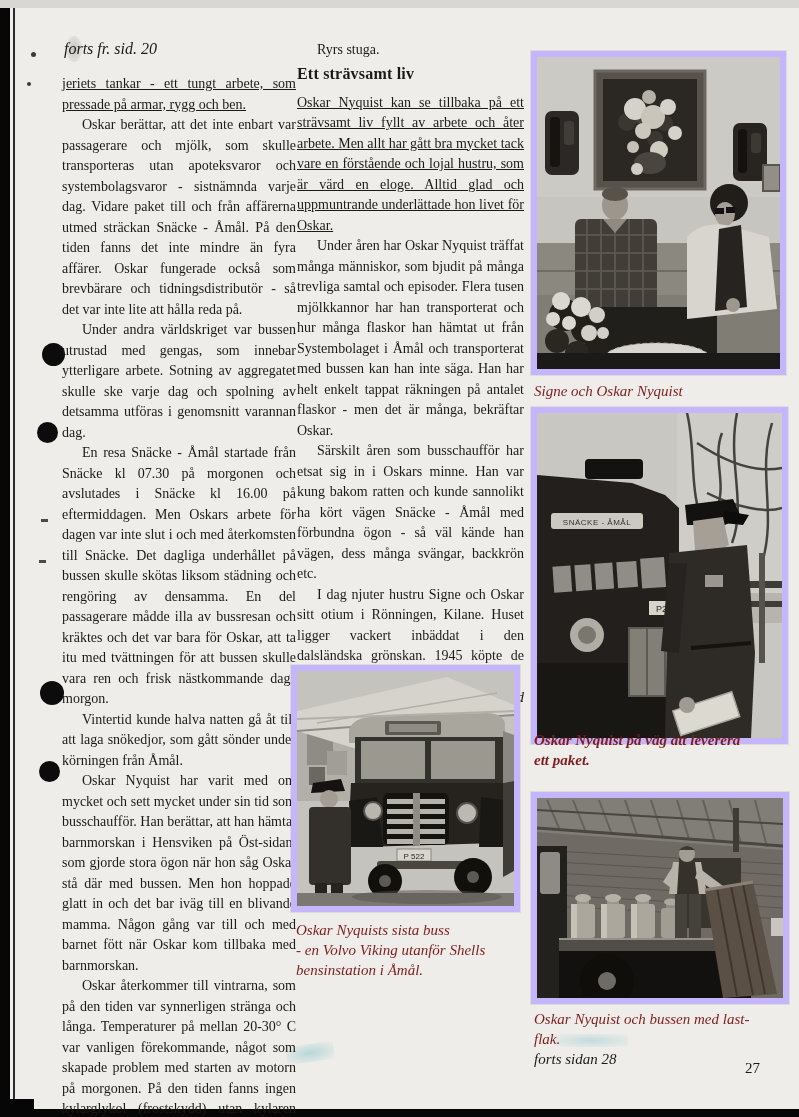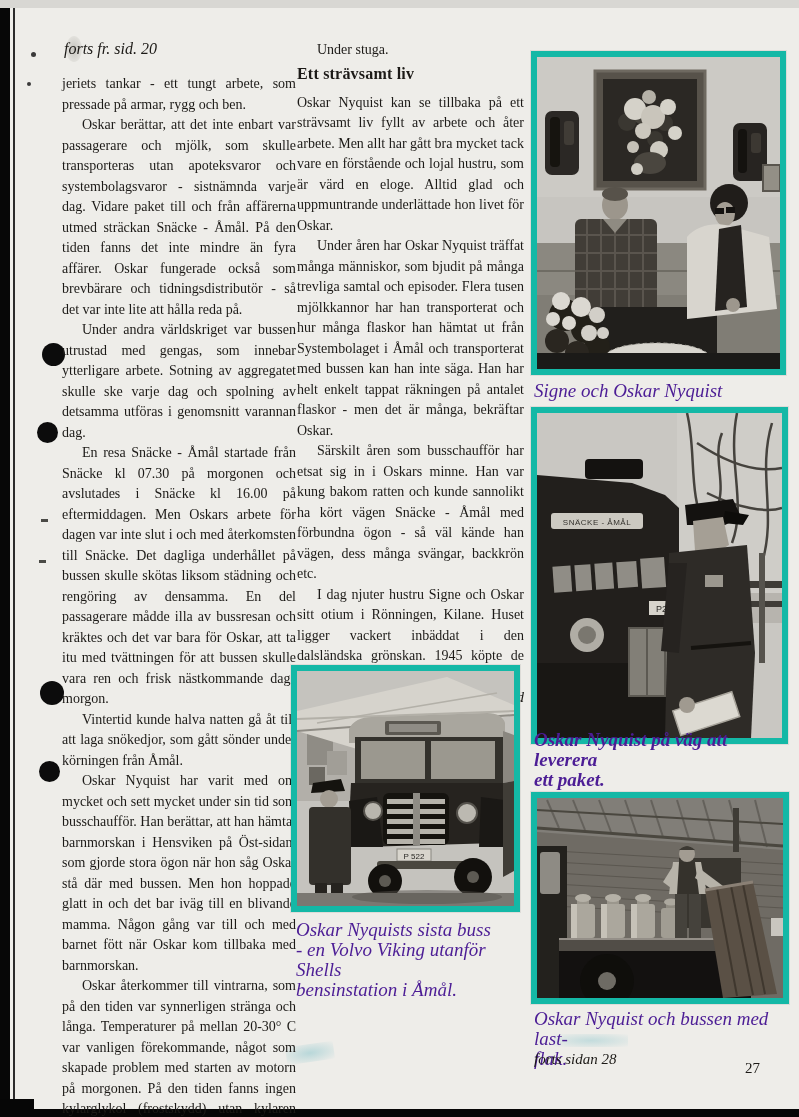--- a/index.html
+++ b/index.html
@@ -27,37 +27,37 @@
   .smudge{position:absolute;left:66px;top:28px;width:16px;height:26px;border-radius:50%;
     background:radial-gradient(ellipse,rgba(150,148,140,.45),rgba(150,148,140,0));}
   .cyan1{position:absolute;left:286px;top:1036px;width:48px;height:18px;transform:rotate(-8deg);
     background:radial-gradient(ellipse,rgba(96,180,192,.38),rgba(96,180,192,0));}
   .cyan2{position:absolute;left:554px;top:1026px;width:74px;height:13px;
     background:radial-gradient(ellipse,rgba(96,180,192,.30),rgba(96,180,192,0));}
 
   
   .col{position:absolute;text-align:justify;font-size:14px;line-height:20.5px;}
   .col p{margin:0;text-indent:20px;}
-  .col p.noindent{text-indent:0;}
+  .col p.noindent{text-indent:0;text-decoration:underline;}
   .cont-header{position:absolute;left:64px;top:32px;font-style:italic;font-size:16px;width:220px;}
   #left-col{left:62px;top:66px;width:234px;}
   #mid-col{left:297px;top:32px;width:227px;}
   .lead-frag{margin:0 0 13px 0;text-indent:0;}
   .headline{font-size:16px;font-weight:bold;margin:0 0 6px 0;line-height:26px;letter-spacing:.2px;}
   .byline{margin-top:14px;text-align:right;font-style:italic;font-size:15px;text-indent:0;}
 
   
-  .photo{position:absolute;background:#14b8a6;padding:6px;line-height:0;
+  .photo{position:absolute;background:#c4b5fd;padding:6px;line-height:0;
     box-shadow:0 0 0 1px rgba(0,0,0,.07);}
   #photo-living{left:531px;top:43px;}
   #photo-delivery{left:531px;top:399px;}
   #photo-shell{left:291px;top:657px;}
   #photo-flatbed{left:531px;top:784px;}
-  .caption{position:absolute;font-style:italic;font-size:19px;line-height:20px;
-    white-space:pre-line;color:#4c1d95;}
+  .caption{position:absolute;font-style:italic;font-size:15px;line-height:20px;
+    white-space:pre-line;color:#7f1d1d;}
   #cap-living{left:534px;top:373px;width:252px;}
   #cap-delivery{left:534px;top:722px;width:256px;font-weight:bold;}
   #cap-shell{left:296px;top:912px;width:232px;}
   #cap-flatbed{left:534px;top:1001px;width:256px;}
   .cont-footer{position:absolute;left:534px;top:1043px;font-style:italic;font-size:15px;}
   .page-num{position:absolute;left:745px;top:1052px;font-size:15px;}
   svg text{font-family:"Liberation Sans","DejaVu Sans",sans-serif;}
 </style>
 </head>
 <body>
@@ -86,21 +86,21 @@
     <p class="noindent">jeriets tankar - ett tungt arbete, som pressade på armar, rygg och ben.</p>
     <p>Oskar berättar, att det inte enbart var passagerare och mjölk, som skulle transporteras utan apoteksvaror och systembolagsvaror - sistnämnda varje dag. Vidare paket till och från affärerna utmed sträckan Snäcke - Åmål. På den tiden fanns det inte mindre än fyra affärer. Oskar fungerade också som brevbärare och tidningsdistributör - så det var inte lite att hålla reda på.</p>
     <p>Under andra världskriget var bussen utrustad med gengas, som innebar ytterligare arbete. Sotning av aggregatet skulle ske varje dag och spolning av detsamma utföras i genomsnitt varannan dag.</p>
     <p>En resa Snäcke - Åmål startade från Snäcke kl 07.30 på morgonen och avslutades i Snäcke kl 16.00 på eftermiddagen. Men Oskars arbete för dagen var inte slut i och med återkomsten till Snäcke. Det dagliga underhållet på bussen skulle skötas liksom städning och rengöring av densamma. En del passagerare mådde illa av bussresan och kräktes och det var bara för Oskar, att ta itu med tvättningen för att bussen skulle vara ren och frisk nästkommande dags morgon.</p>
     <p>Vintertid kunde halva natten gå åt till att laga snökedjor, som gått sönder under körningen från Åmål.</p>
     <p>Oskar Nyquist har varit med om mycket och sett mycket under sin tid som busschaufför. Han berättar, att han hämtat barnmorskan i Hensviken på Öst-sidan, som gjorde stora ögon när hon såg Oskar stå där med bussen. Men hon hoppade glatt in och det bar iväg till en blivande mamma. Någon gång var till och med barnet fött när Oskar kom tillbaka med barnmorskan.</p>
     <p>Oskar återkommer till vintrarna, som på den tiden var synnerligen stränga och långa. Temperaturer på mellan 20-30° C var vanligen förekommande, något som skapade problem med starten av motorn på morgonen. På den tiden fanns ingen kylarglykol (frostskydd) utan kylaren fick tappas varje kväll. För att vara säker på att motorn skulle kunna startas efter en kall natt placerade Oskar bussen på backkrönet vid Karl-Erik</p>
   </div>
 
   <div class="col" id="mid-col">
-    <p class="lead-frag">Under stuga.</p>
+    <p class="lead-frag">Ryrs stuga.</p>
     <div class="headline">Ett strävsamt liv</div>
     <p class="noindent">Oskar Nyquist kan se tillbaka på ett strävsamt liv fyllt av arbete och åter arbete. Men allt har gått bra mycket tack vare en förstående och lojal hustru, som är värd en eloge. Alltid glad och uppmuntrande underlättade hon livet för Oskar.</p>
     <p>Under åren har Oskar Nyquist träffat många människor, som bjudit på många trevliga samtal och episoder. Flera tusen mjölkkannor har han transporterat och hur många flaskor han hämtat ut från Systembolaget i Åmål och transporterat med bussen kan han inte säga. Han har helt enkelt tappat räkningen på antalet flaskor - men det är många, bekräftar Oskar.</p>
     <p>Särskilt åren som busschaufför har etsat sig in i Oskars minne. Han var kung bakom ratten och kunde sannolikt ha kört vägen Snäcke - Åmål med förbundna ögon - så väl kände han vägen, dess många svängar, backkrön etc.</p>
     <p>I dag njuter hustru Signe och Oskar sitt otium i Rönningen, Kilane. Huset ligger vackert inbäddat i den dalsländska grönskan. 1945 köpte de det hus, som i dag är deras hem.</p>
     <p class="byline">Text: K.- E. Eklund</p>
   </div>
 
   <div class="photo" id="photo-living">
     <svg width="243" height="312" viewBox="0 0 243 312">

